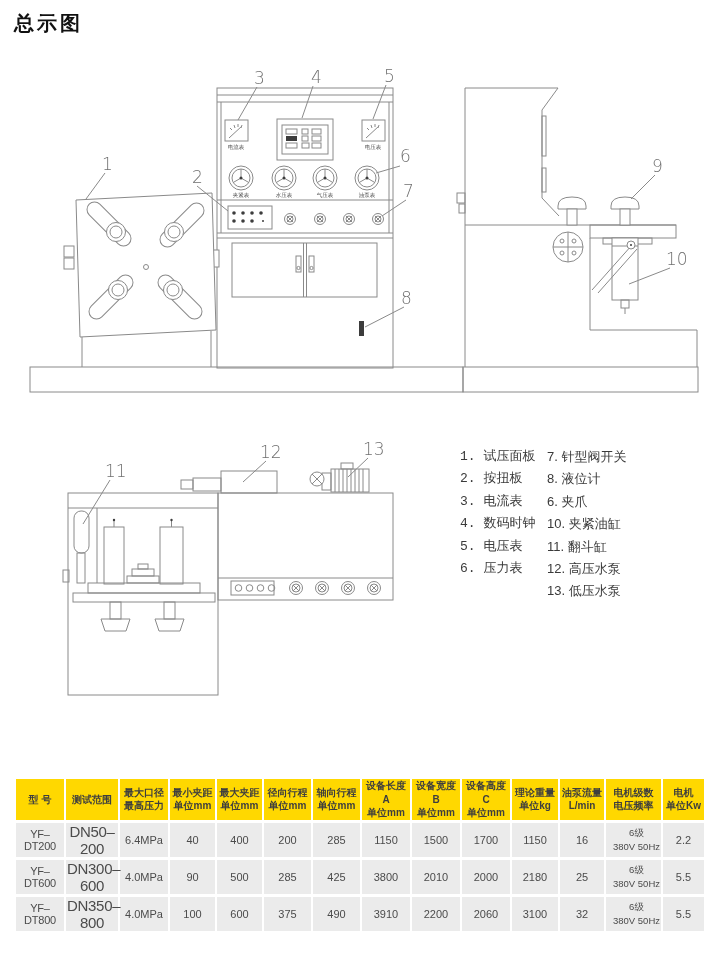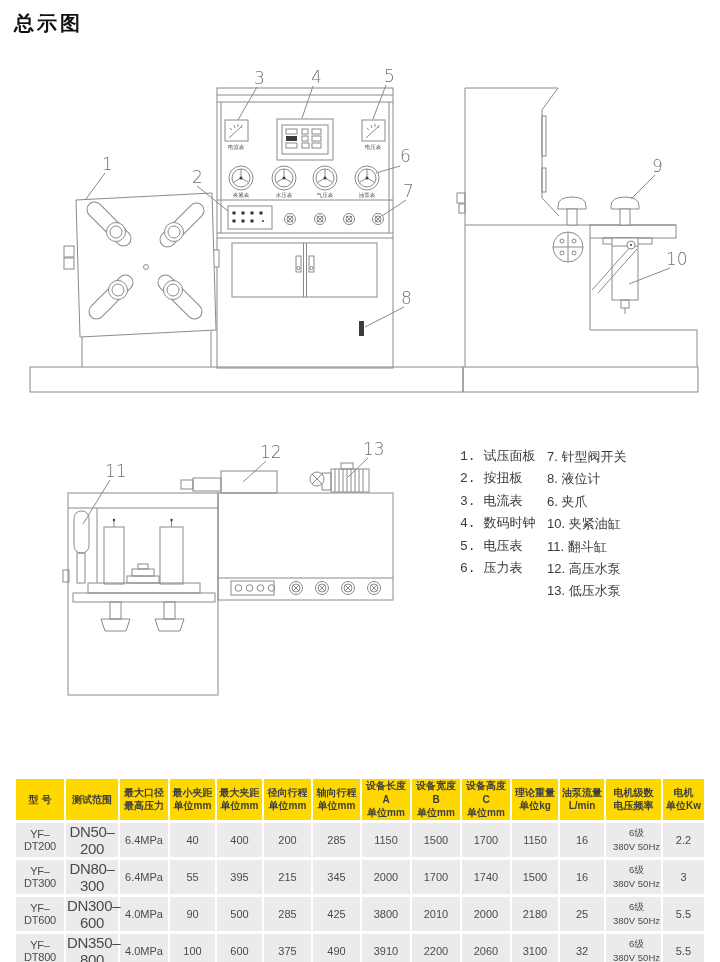--- a/index.html
+++ b/index.html
@@ -431,37 +431,20 @@
         <td>1150</td>
         <td>1500</td>
         <td>1700</td>
         <td>1150</td>
         <td>16</td>
         <td>6级
 380V 50Hz</td>
         <td>2.2</td>
       </tr>
       <tr>
-        <td>YF–DT300</td>
-        <td>DN80–300</td>
-        <td>6.4MPa</td>
-        <td>55</td>
-        <td>395</td>
-        <td>215</td>
-        <td>345</td>
-        <td>2000</td>
-        <td>1700</td>
-        <td>1740</td>
-        <td>1500</td>
-        <td>16</td>
-        <td>6级
-380V 50Hz</td>
-        <td>3</td>
-      </tr>
-      <tr>
         <td>YF–DT600</td>
         <td>DN300–600</td>
         <td>4.0MPa</td>
         <td>90</td>
         <td>500</td>
         <td>285</td>
         <td>425</td>
         <td>3800</td>
         <td>2010</td>
         <td>2000</td>

